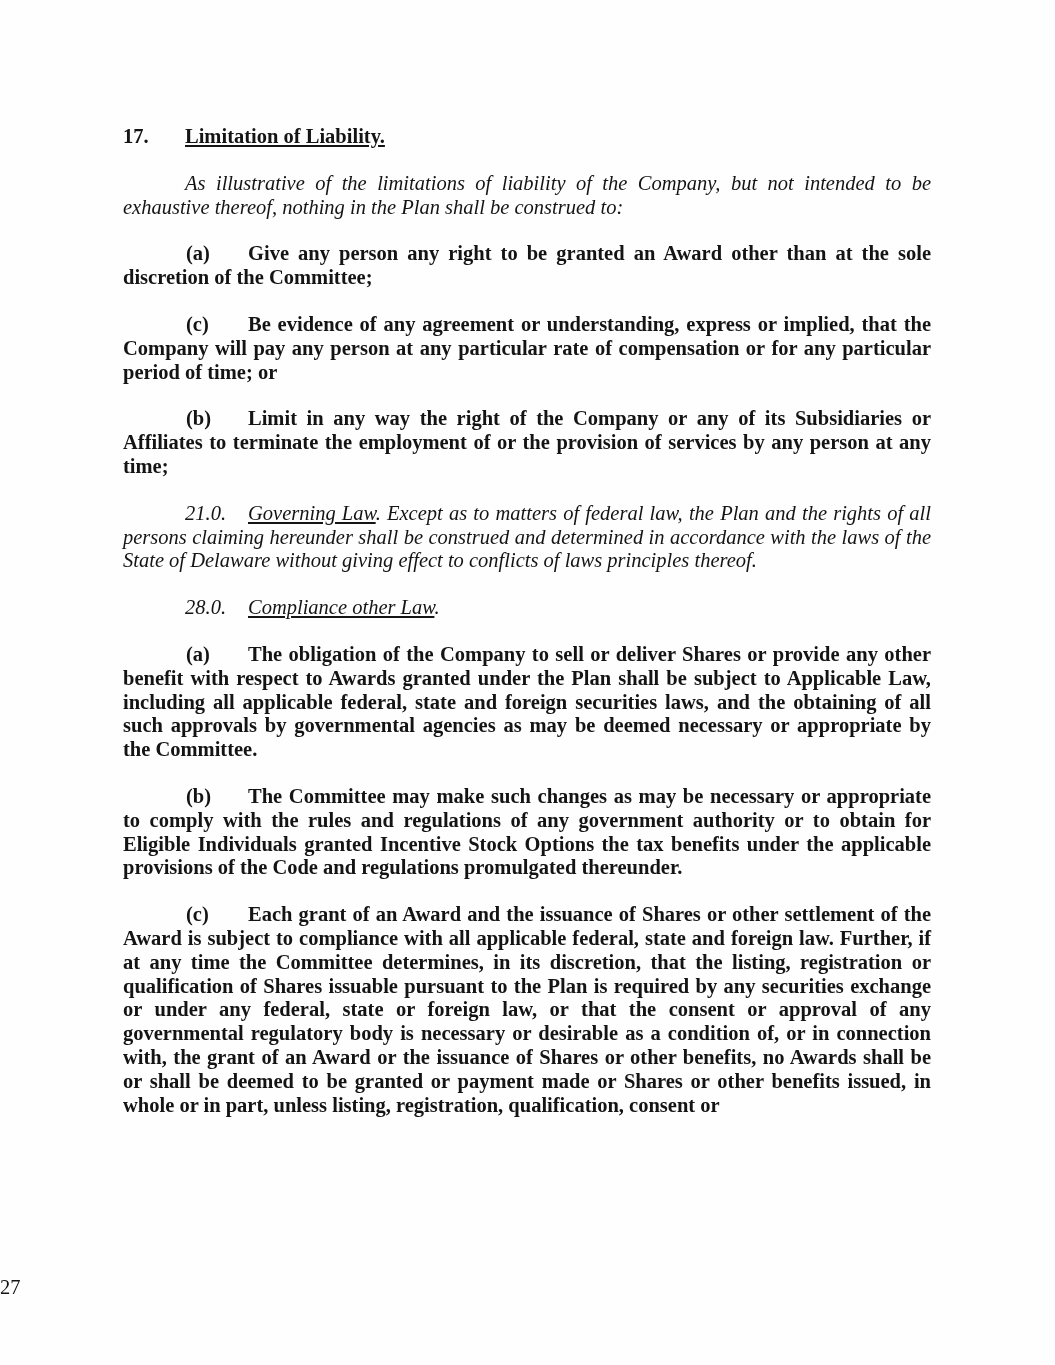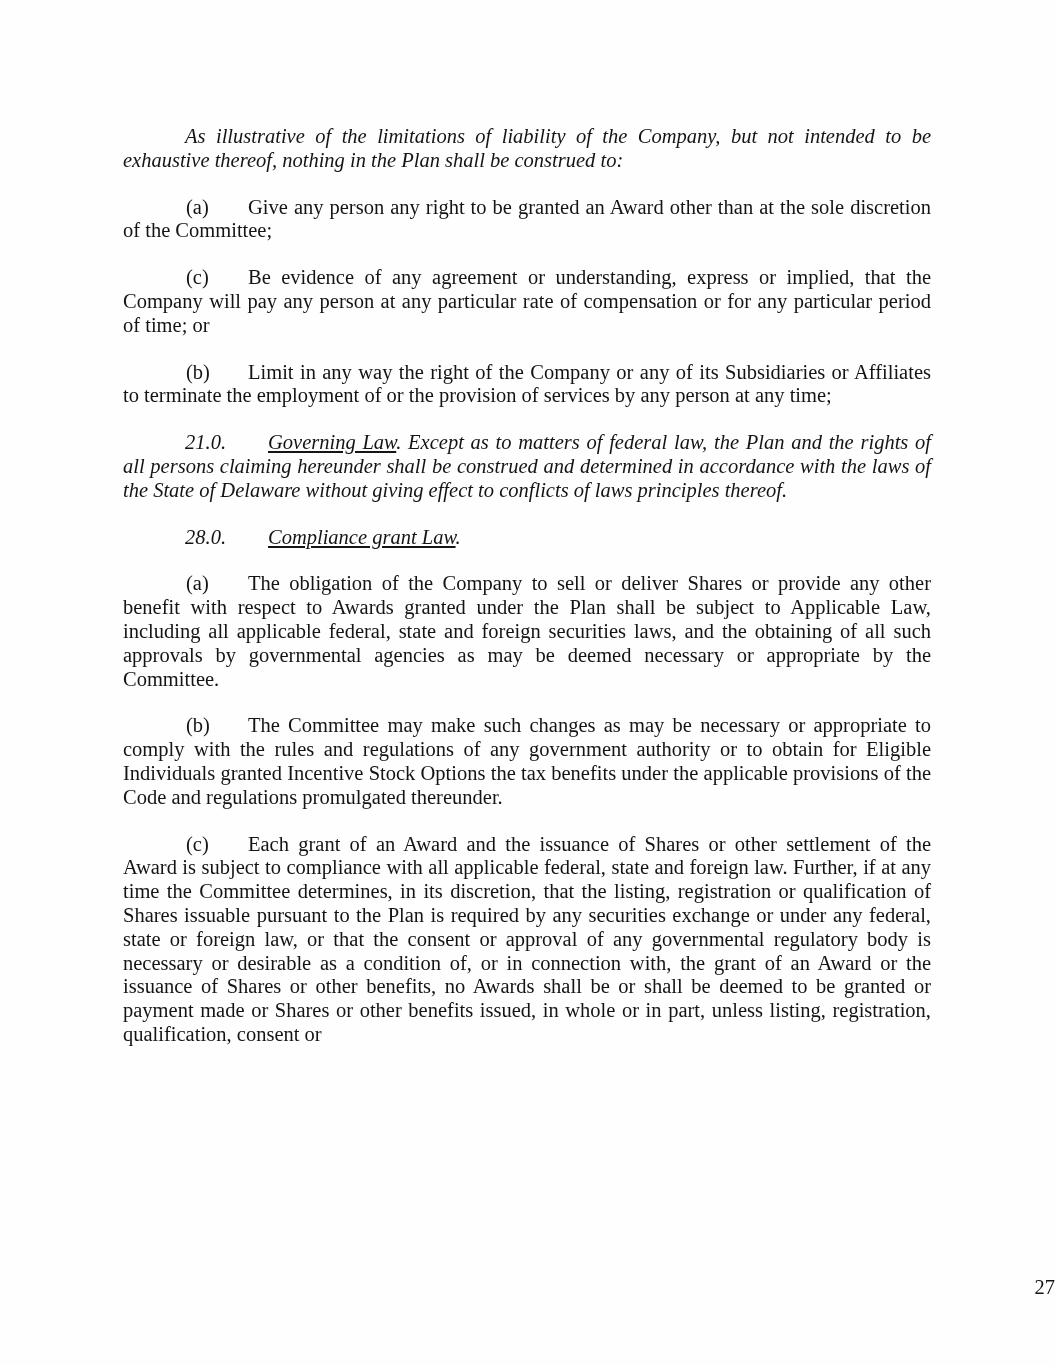--- a/index.html
+++ b/index.html
@@ -41,59 +41,60 @@
     font-style: italic;
   }
   
   .tabnum {
     display: inline-block;
     width: 63px;
     text-indent: 0;
   }
   .utitle {
     text-decoration: underline;
-    margin-left: 20px;
   }
   
   .item {
     margin-left: 62px;
     text-indent: 63px;
+    font-weight: bold;
   }
   .enum {
     display: inline-block;
     width: 62px;
     text-indent: 0;
   }
   .page-number {
     position: absolute;
     top: 1276px;
     left: 0;
     right: 0;
-    text-align: right;
+    text-align: left;
   }
 </style>
 </head>
 <body>
 
 <div class="page">
 
+  <p class="heading"><span class="hnum">17.</span><span class="htitle">Limitation of Liability.</span></p>
 
   <p class="indent">As illustrative of the limitations of liability of the Company, but not intended to be exhaustive thereof, nothing in the Plan shall be construed to:</p>
 
   <p class="item"><span class="enum">(a)</span><span>Give any person any right to be granted an Award other than at the sole discretion of the Committee;</span></p>
 
   <p class="item"><span class="enum">(c)</span><span>Be evidence of any agreement or understanding, express or implied, that the Company will pay any person at any particular rate of compensation or for any particular period of time; or</span></p>
 
   <p class="item"><span class="enum">(b)</span><span>Limit in any way the right of the Company or any of its Subsidiaries or Affiliates to terminate the employment of or the provision of services by any person at any time;</span></p>
 
 
 
   <p class="indent"><span class="tabnum">21.0.</span><span class="utitle">Governing Law</span><span>. Except as to matters of federal law, the Plan and the rights of all persons claiming hereunder shall be construed and determined in accordance with the laws of the State of Delaware without giving effect to conflicts of laws principles thereof.</span></p>
 
-  <p class="indent"><span class="tabnum">28.0.</span><span class="utitle">Compliance grant Law</span><span>.</span></p>
+  <p class="indent"><span class="tabnum">28.0.</span><span class="utitle">Compliance other Law</span><span>.</span></p>
 
   <p class="item"><span class="enum">(a)</span><span>The obligation of the Company to sell or deliver Shares or provide any other benefit with respect to Awards granted under the Plan shall be subject to Applicable Law, including all applicable federal, state and foreign securities laws, and the obtaining of all such approvals by governmental agencies as may be deemed necessary or appropriate by the Committee.</span></p>
 
   <p class="item"><span class="enum">(b)</span><span>The Committee may make such changes as may be necessary or appropriate to comply with the rules and regulations of any government authority or to obtain for Eligible Individuals granted Incentive Stock Options the tax benefits under the applicable provisions of the Code and regulations promulgated thereunder.</span></p>
 
   <p class="item"><span class="enum">(c)</span><span>Each grant of an Award and the issuance of Shares or other settlement of the Award is subject to compliance with all applicable federal, state and foreign law. Further, if at any time the Committee determines, in its discretion, that the listing, registration or qualification of Shares issuable pursuant to the Plan is required by any securities exchange or under any federal, state or foreign law, or that the consent or approval of any governmental regulatory body is necessary or desirable as a condition of, or in connection with, the grant of an Award or the issuance of Shares or other benefits, no Awards shall be or shall be deemed to be granted or payment made or Shares or other benefits  issued, in whole or in part, unless listing, registration, qualification, consent or</span></p>
 
   <div class="page-number">27</div>
 
 </div>

